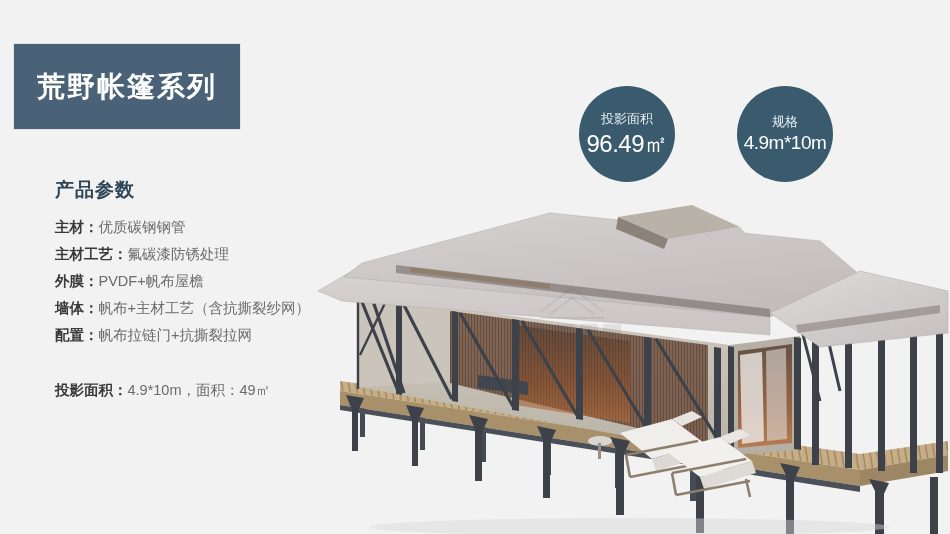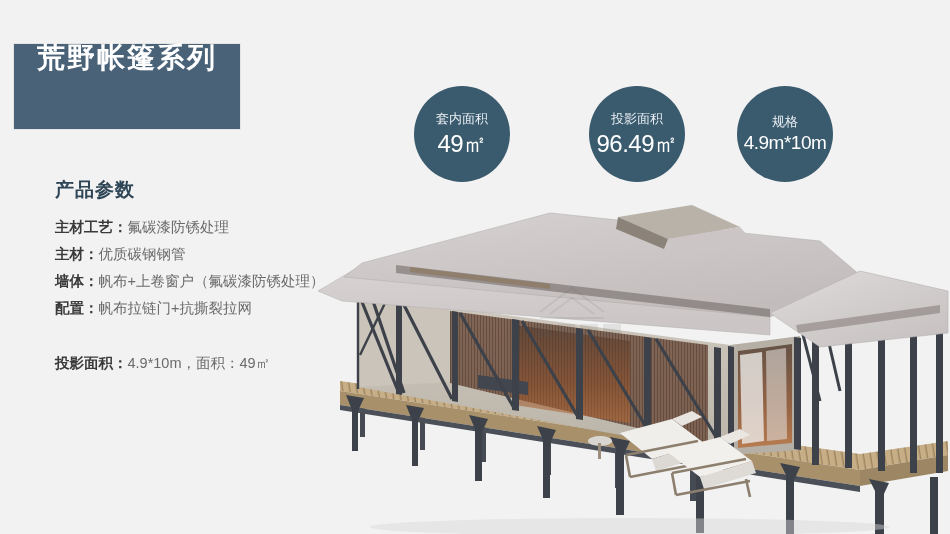--- a/index.html
+++ b/index.html
@@ -19,21 +19,21 @@
   
   .title-banner {
     position: absolute;
     left: 14px;
     top: 44px;
     width: 226px;
     height: 85px;
     background: #4a6277;
     box-shadow: 0 0 0 1px #e4e4e4;
     display: flex;
-    align-items: flex-start;
+    align-items: center;
     justify-content: center;
   }
   .title-banner .title-text {
     color: #ffffff;
     font-size: 28px;
     font-weight: bold;
     letter-spacing: 2px;
     line-height: 1;
     white-space: nowrap;
   }
@@ -92,21 +92,21 @@
     background: #3a5a6e;
     color: #ffffff;
     display: flex;
     flex-direction: column;
     align-items: center;
     justify-content: center;
     text-align: center;
     box-sizing: border-box;
   }
   .badge-0 { left: 0px;   top: 0px; }
-  .badge-1 { left: 175px; top: 0px; text-align: center; }
+  .badge-1 { left: 165px; top: 0px; text-align: center; }
   .badge-2 { left: 323px; top: 0px; }
   .badge-label {
     font-size: 13px;
     line-height: 1.1;
     margin-bottom: 4px;
     color: #e8eef2;
     white-space: nowrap;
   }
   .badge-value {
     font-size: 24px;
@@ -149,47 +149,46 @@
 
 <div class="title-banner">
   <span class="title-text">荒野帐篷系列</span>
 </div>
 
 <div class="spec-panel">
 
   <h2 class="section-heading">产品参数</h2>
   <ul class="spec-list">
     <li>
+      <span class="spec-label">主材：</span><span class="spec-value">优质碳钢钢管</span>
+    </li>
+    <li>
       <span class="spec-label">主材工艺：</span><span class="spec-value">氟碳漆防锈处理</span>
     </li>
     <li>
-      <span class="spec-label">主材：</span><span class="spec-value">优质碳钢钢管</span>
-    </li>
-    <li>
-      <span class="spec-label">墙体：</span><span class="spec-value">帆布+上卷窗户（氟碳漆防锈处理）</span>
+      <span class="spec-label">外膜：</span><span class="spec-value">PVDF+帆布屋檐</span>
+    </li>
+    <li>
+      <span class="spec-label">墙体：</span><span class="spec-value">帆布+主材工艺（含抗撕裂纱网）</span>
     </li>
     <li>
       <span class="spec-label">配置：</span><span class="spec-value">帆布拉链门+抗撕裂拉网</span>
     </li>
   </ul>
 
   <div class="section-gap"></div>
 
   <ul class="spec-list">
     <li>
       <span class="spec-label">投影面积：</span><span class="spec-value">4.9*10m，面积：49㎡</span>
     </li>
   </ul>
 </div>
 
 <div class="badges">
-  <div class="badge badge-0">
-    <span class="badge-label">套内面积</span>
-    <span class="badge-value">49㎡</span>
-  </div>
   <div class="badge badge-1">
     <span class="badge-label">投影面积</span>
     <span class="badge-value">96.49㎡</span>
   </div>
   <div class="badge badge-2">
     <span class="badge-label">规格</span>
     <span class="badge-value small">4.9m*10m</span>
   </div>
 </div>
 

